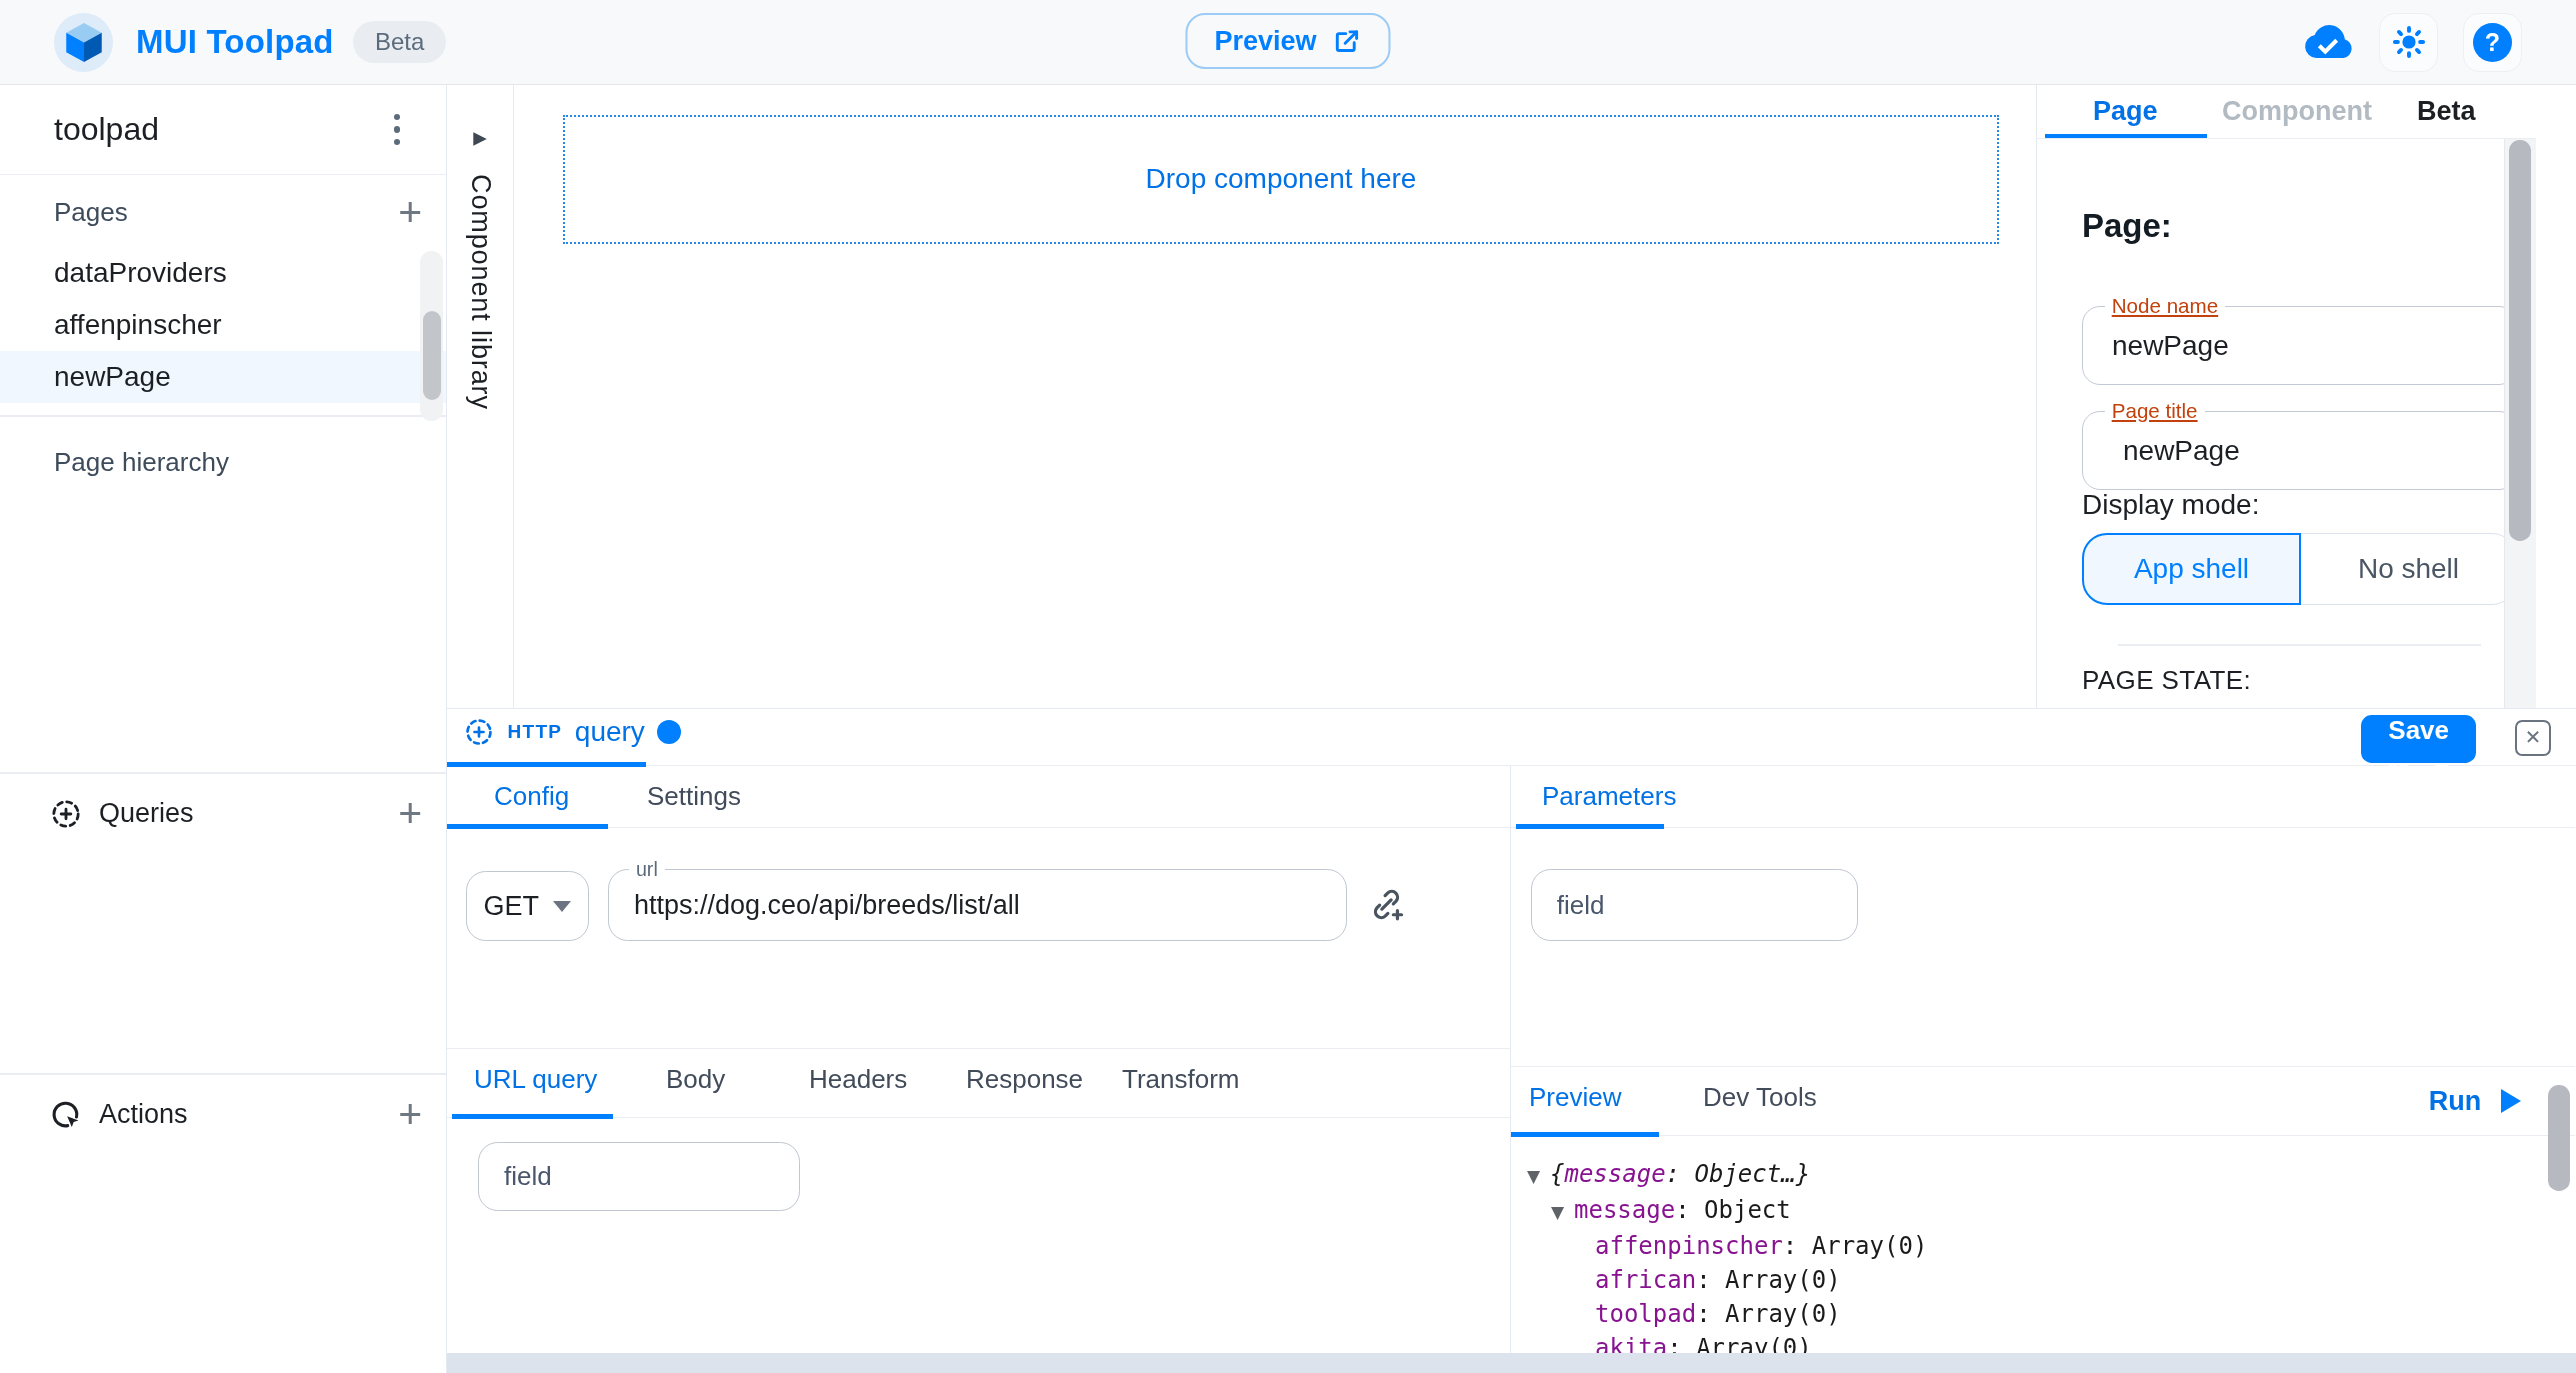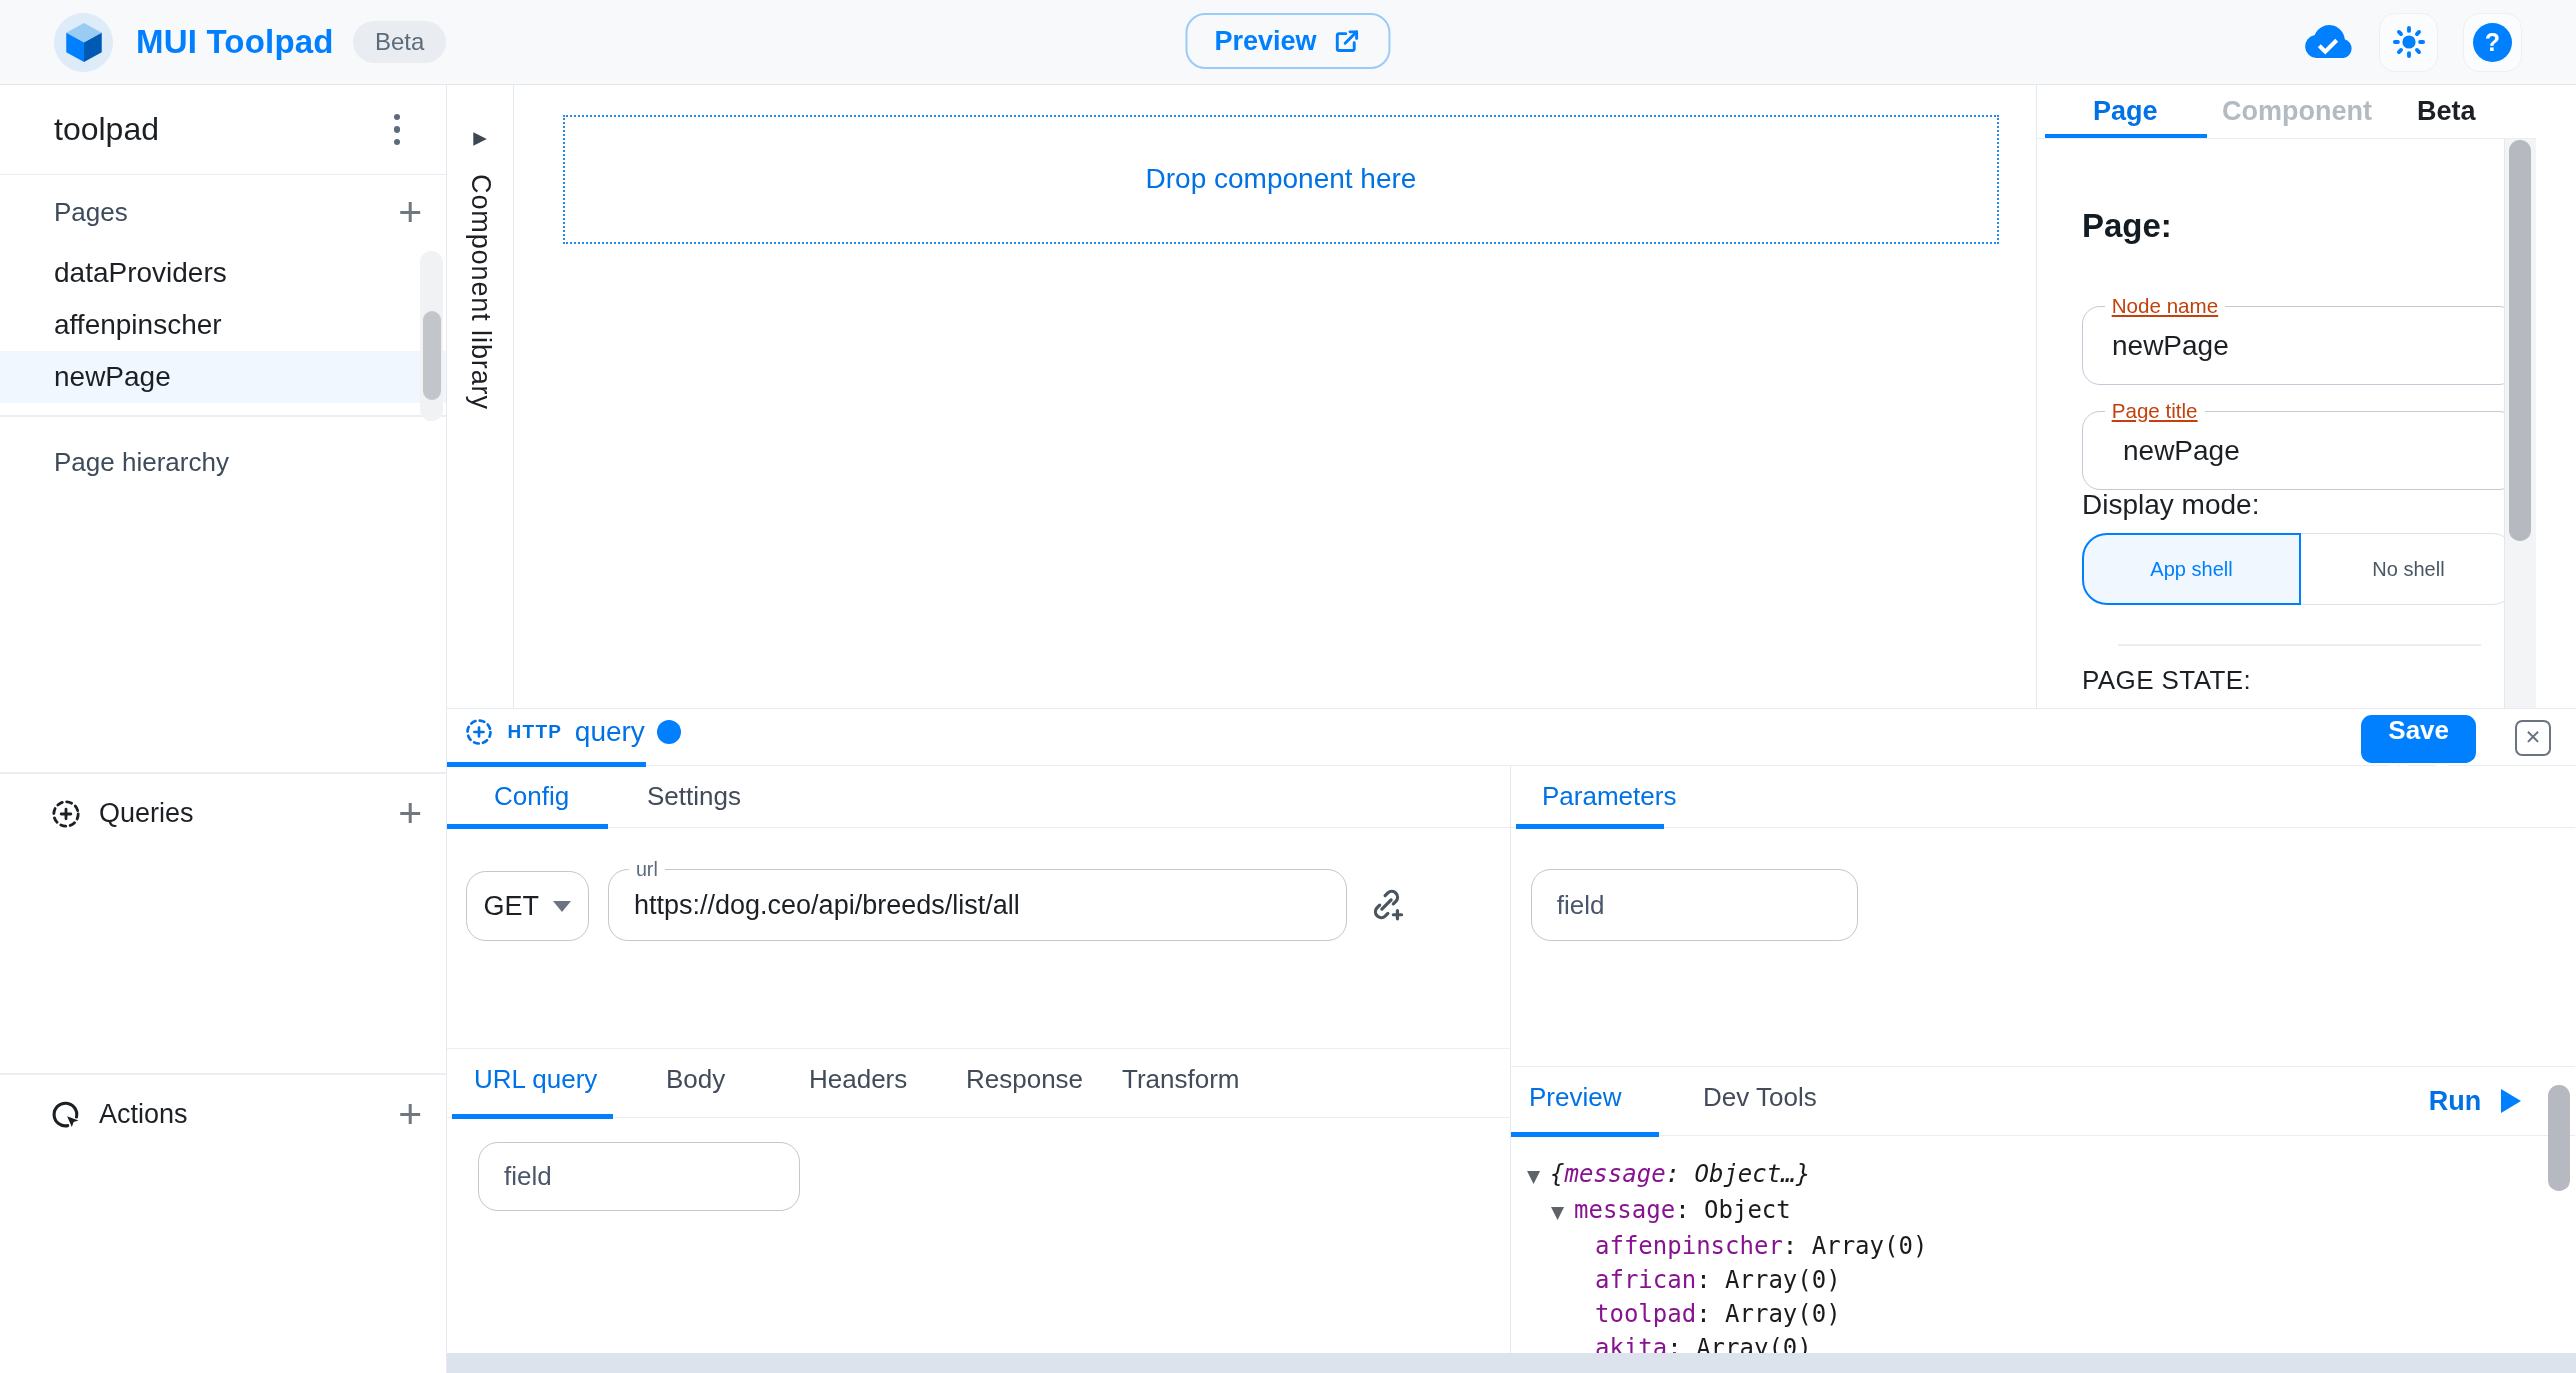--- a/index.html
+++ b/index.html
@@ -62,21 +62,21 @@
   .insp-underline { position:absolute; left:8px; bottom:0; width:162px; height:4.5px; background:#007FFF; }
   .insp-scrolltrack { position:absolute; right:0; top:54px; bottom:0; width:32px; background:#F3F4F6; border-left:1.8px solid #E6E8EB; }
   .insp-thumb { position:absolute; right:5.4px; top:55px; width:21.5px; height:401px; background:#B6BAC0; border-radius:10.7px; }
   .insp-heading { position:absolute; left:45px; top:122px; font-size:33px; font-weight:600; color:#131B23; }
   .fld { position:absolute; left:45px; width:435px; height:79px; border:1.8px solid #C3CAD5; border-radius:18px; background:#fff; }
   .fld label { position:absolute; top:-13.4px; left:21.5px; background:#fff; padding:0 7.2px; font-size:20.6px; color:#c2410c;text-decoration:underline; }
   .fld input { width:100%; height:100%; border:0; outline:none; background:transparent; padding:0 29px;
                font-family:"Liberation Sans",sans-serif; font-size:28px; color:#1C2025; }
   .dm-label { position:absolute; left:45px; top:404px; font-size:28px; color:#1C2025; }
   .toggle { position:absolute; left:45px; top:448px; width:435px; height:72px; display:flex; }
-  .tg-btn { flex:1; display:flex; align-items:center; justify-content:center; font-size:20px; cursor:pointer; background:#fff;
+  .tg-btn { flex:1; display:flex; align-items:center; justify-content:center; font-size:28px; cursor:pointer; background:#fff;
             border:1.8px solid #DAE2ED; color:#4B5665; }
   .tg-btn.on { background:#F0F7FF; border:2.7px solid #007FFF; color:#007FFF; font-weight:500; border-radius:25px; z-index:2; }
   .tg-btn.left { border-radius:25px 0 0 25px; }
   .tg-btn.right { border-radius:0 25px 25px 0; border-left:0; }
   .insp-div { position:absolute; left:81px; top:559px; width:363px; height:1.8px; background:#EAEDF1; }
   .pstate { position:absolute; left:45px; top:580px; font-size:26px; color:#1C2025; letter-spacing:0.4px; }
 
   
   .qpanel { position:absolute; left:447px; top:708px; width:2129px; height:666px; background:#fff; border-top:1.8px solid #E5EAF2; }
   .qhead { position:relative; height:57px; border-bottom:1.8px solid #EAEDF1; }

